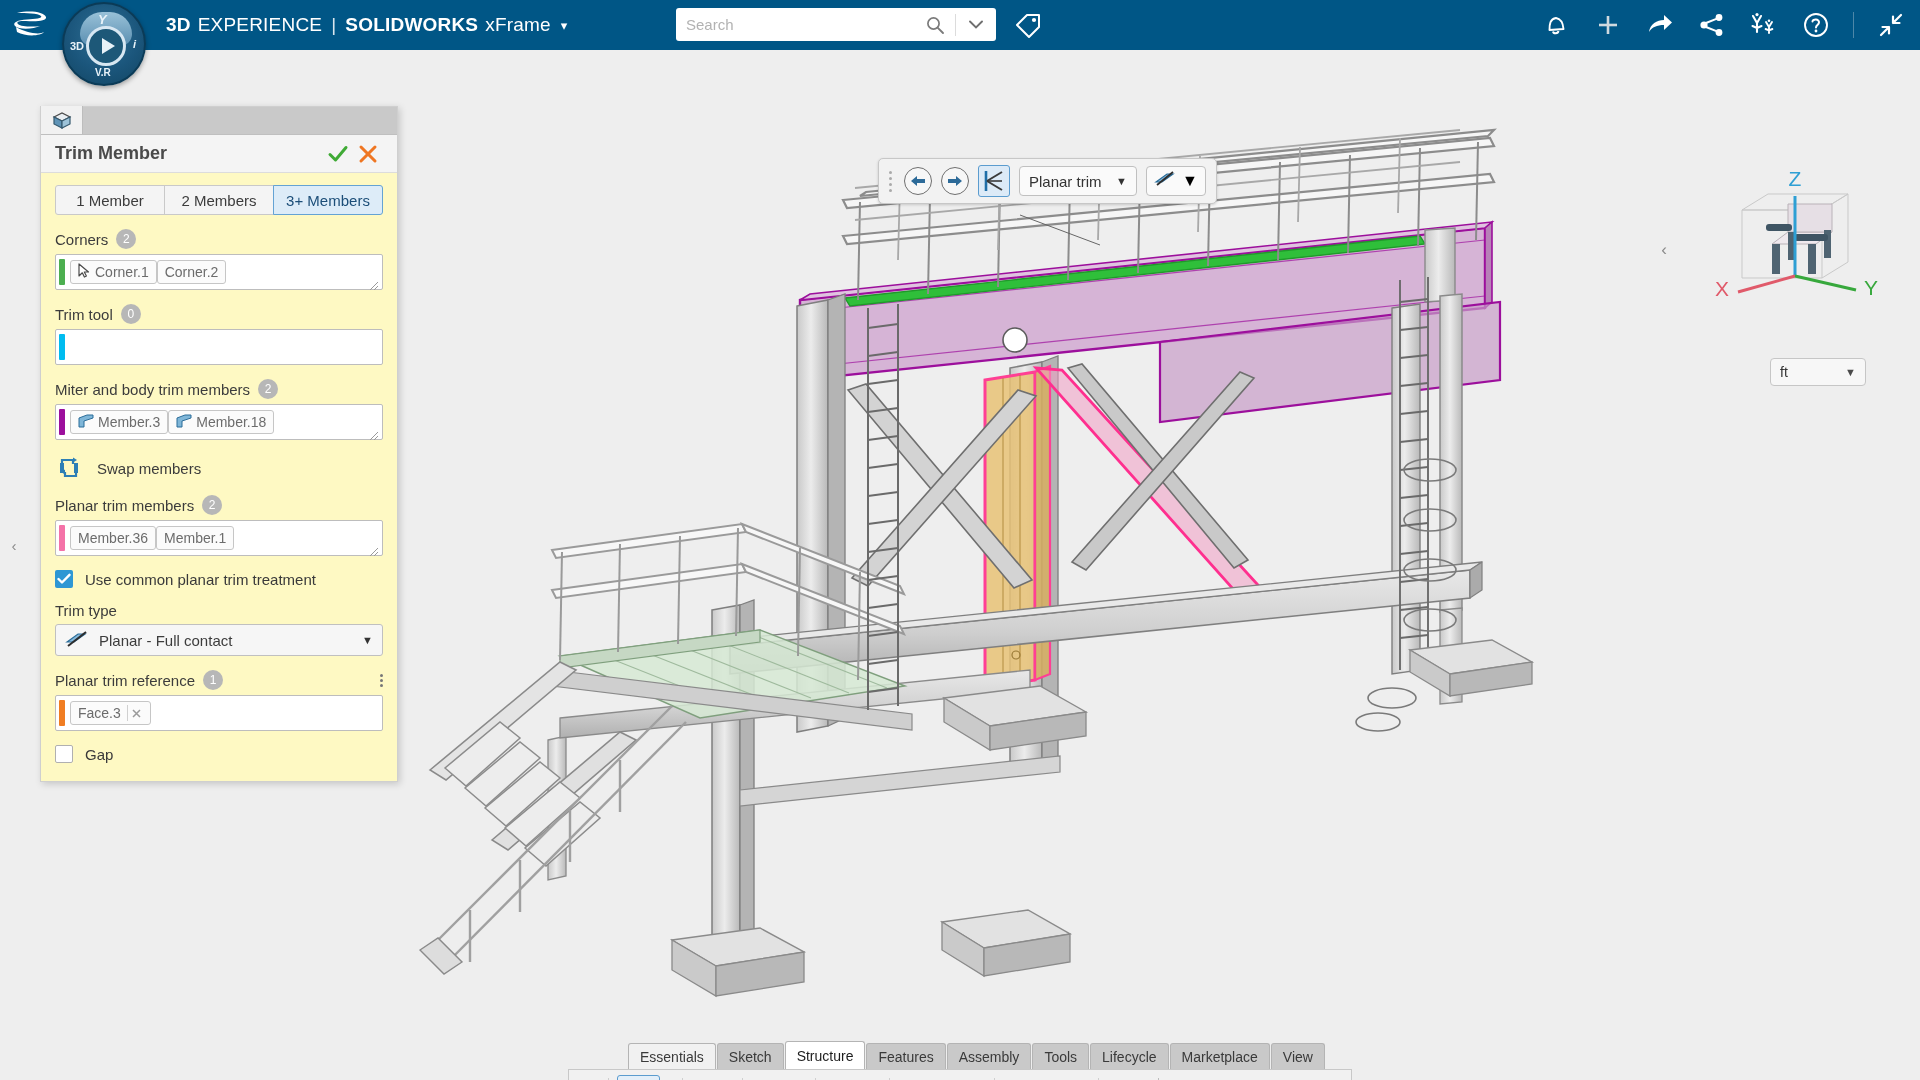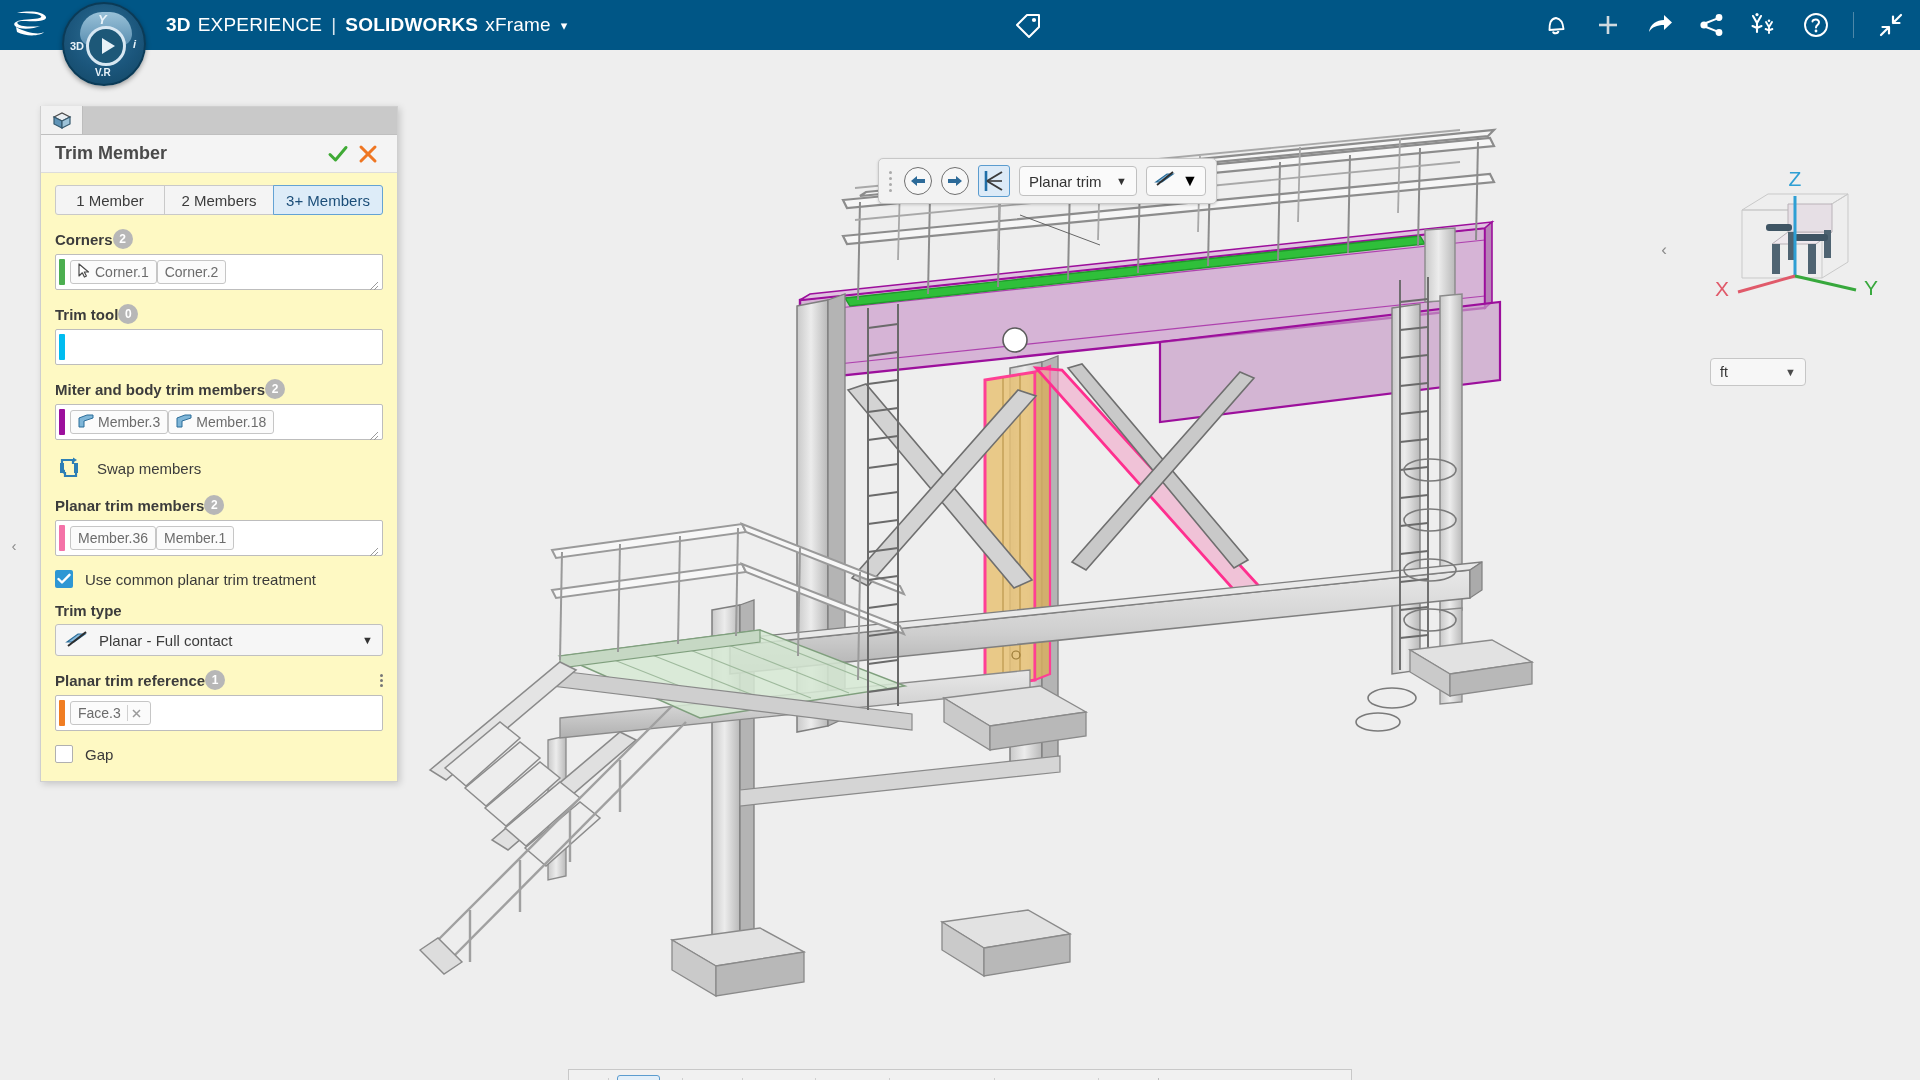--- a/index.html
+++ b/index.html
@@ -142,21 +142,21 @@
   }
   .ctx-select .caret { font-size: 11px; color: #333; }
   .ctx-combo {
     height: 30px; background: #fafafa; border: 1px solid #c0c0c0; border-radius: 4px;
     display: flex; align-items: center; padding: 0 7px; gap: 6px; cursor: pointer;
   }
 
   
   #orient { position: absolute; left: 1700px; top: 118px; width: 190px; height: 130px; }
   #units-select {
-    position: absolute; left: 1710px; top: 308px;
+    position: absolute; left: 1770px; top: 308px;
     width: 96px; height: 28px;
     background: #f7f7f7; border: 1px solid #c6c6c6; border-radius: 4px;
     display: flex; align-items: center; justify-content: space-between;
     padding: 0 9px; font-size: 14px; color: #333; cursor: pointer;
   }
   #units-select .caret { font-size: 11px; color: #4a4a4a; }
 
   
   #panel {
     position: absolute; left: 40px; top: 106px;
@@ -191,22 +191,22 @@
     flex: 1; height: 30px; background: #f4f4f4;
     border: 1px solid #c9c9c9; margin-left: -1px;
     display: flex; align-items: center; justify-content: center;
     font-size: 15px; color: #3c3c3c; cursor: pointer;
   }
   .seg:first-child { margin-left: 0; border-radius: 3px 0 0 3px; }
   .seg:last-child  { border-radius: 0 3px 3px 0; }
   .seg.selected { background: #ddecf8; border-color: #64a3d4; color: #1c4e78; z-index: 2; }
 
   .field-label {
-    display: flex; align-items: center; 
-    margin-bottom: 5px; font-size: 15px; color: #3c3c3c; font-weight: bold;
+    display: flex; align-items: center; gap: 8px;
+    margin-bottom: 5px; font-size: 15px; color: #3c3c3c;
   }
   .count-badge {
     min-width: 20px; height: 20px; padding: 0 5px;
     border-radius: 10px; background: #b7b7b7; color: #ffffff;
     font-size: 12px; display: flex; align-items: center; justify-content: center;
   }
   .field-label .dots {
     margin-left: auto; display: flex; flex-direction: column; gap: 2px; cursor: pointer;
   }
   .field-label .dots i { display: block; width: 3px; height: 3px; background: #777; border-radius: 50%; }
@@ -327,20 +327,35 @@
 
   <div id="app-title">
     <span class="b">3D</span>
       <span>EXPERIENCE</span>
     <span class="sep">|</span>
     <span class="b">SOLIDWORKS</span>
     <span>xFrame</span>
     <span class="chev">▾</span>
   </div>
 
+  <div id="search-wrap">
+    <input id="search-input" type="text" placeholder="Search" style="">
+    <div class="sbtn">
+      <svg width="20" height="20" viewBox="0 0 20 20">
+        <circle cx="8.5" cy="8.5" r="5.6" fill="none" stroke="#7b7b7b" stroke-width="1.7"></circle>
+        <line x1="12.6" y1="12.6" x2="18" y2="18" stroke="#7b7b7b" stroke-width="1.9" stroke-linecap="round"></line>
+      </svg>
+    </div>
+    <div class="sdiv"></div>
+    <div class="sbtn">
+      <svg width="14" height="9" viewBox="0 0 14 9">
+          <path d="M1 1.5 L7 7.5 L13 1.5" fill="none" stroke="#6f6f6f" stroke-width="1.9" stroke-linecap="round"></path>
+        </svg>
+    </div>
+  </div>
 
   <div id="tag-icon">
     <svg width="28" height="28" viewBox="0 0 28 28">
       <path d="M3 14 L13 4 L25 4 L25 16 L15 26 Z" fill="none" stroke="#ffffff" stroke-width="2" stroke-linejoin="round"></path>
       <circle cx="20" cy="9" r="2.1" fill="#ffffff"></circle>
     </svg>
   </div>
 
   <div id="topright">
     <div class="ti">
@@ -689,20 +704,31 @@
       <text id="ax-x" x="22" y="128" text-anchor="middle" font-family="Liberation Sans, sans-serif" font-size="21" fill="#e05a6a">X</text>
       <text id="ax-y" x="171" y="127" text-anchor="middle" font-family="Liberation Sans, sans-serif" font-size="21" fill="#37a83c">Y</text>
     </svg>
   </div>
 
   <div id="units-select">
     <span>ft</span>
     <span class="caret">▼</span>
   </div>
 
+  <div id="bottom-tabs">
+    <div class="btab first">Essentials</div>
+    <div class="btab">Sketch</div>
+    <div class="btab active">Structure</div>
+    <div class="btab">Features</div>
+    <div class="btab">Assembly</div>
+    <div class="btab">Tools</div>
+    <div class="btab">Lifecycle</div>
+    <div class="btab">Marketplace</div>
+    <div class="btab">View</div>
+  </div>
 
   <div id="bottom-toolbar">
     <div class="collapse">∨</div>
     <div class="tb-sep"></div>
 
     <div class="tb-btn active">
       
     </div>
     <div class="tb-caret"></div>
     <div class="tb-sep"></div>

